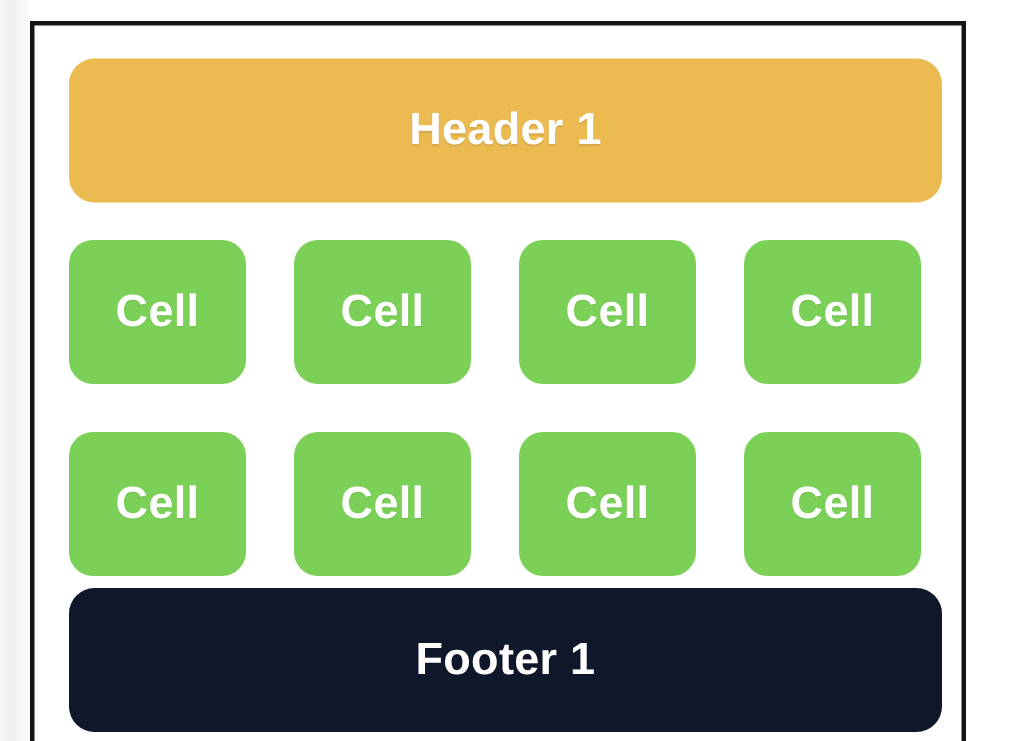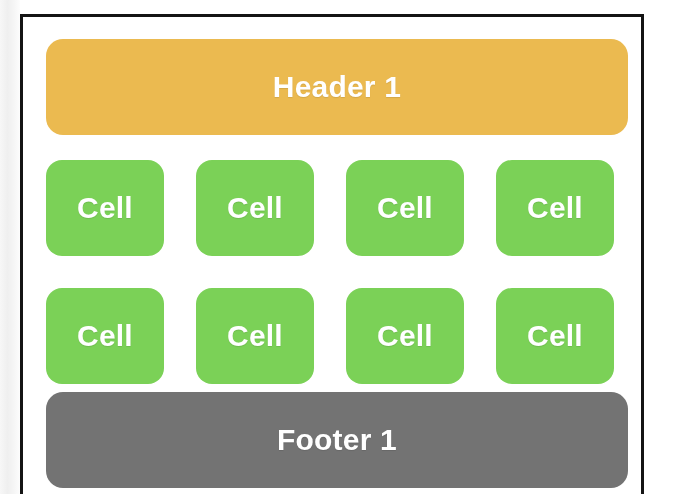--- a/index.html
+++ b/index.html
@@ -141,20 +141,20 @@
           <span>Cell</span>
         </div>
         <div class="cell" style="background:#7bd157;">
           <span>Cell</span>
         </div>
         <div class="cell" style="background:#7bd157;">
           <span>Cell</span>
         </div>
       </div>
 
-      <div class="bar footer-bar" style="background:#737373;">
+      <div class="bar footer-bar" style="background:#0f172a;">
         <span>Footer 1</span>
       </div>
 
     </div>
   </div>
 
 </div>
 
 </body></html>

